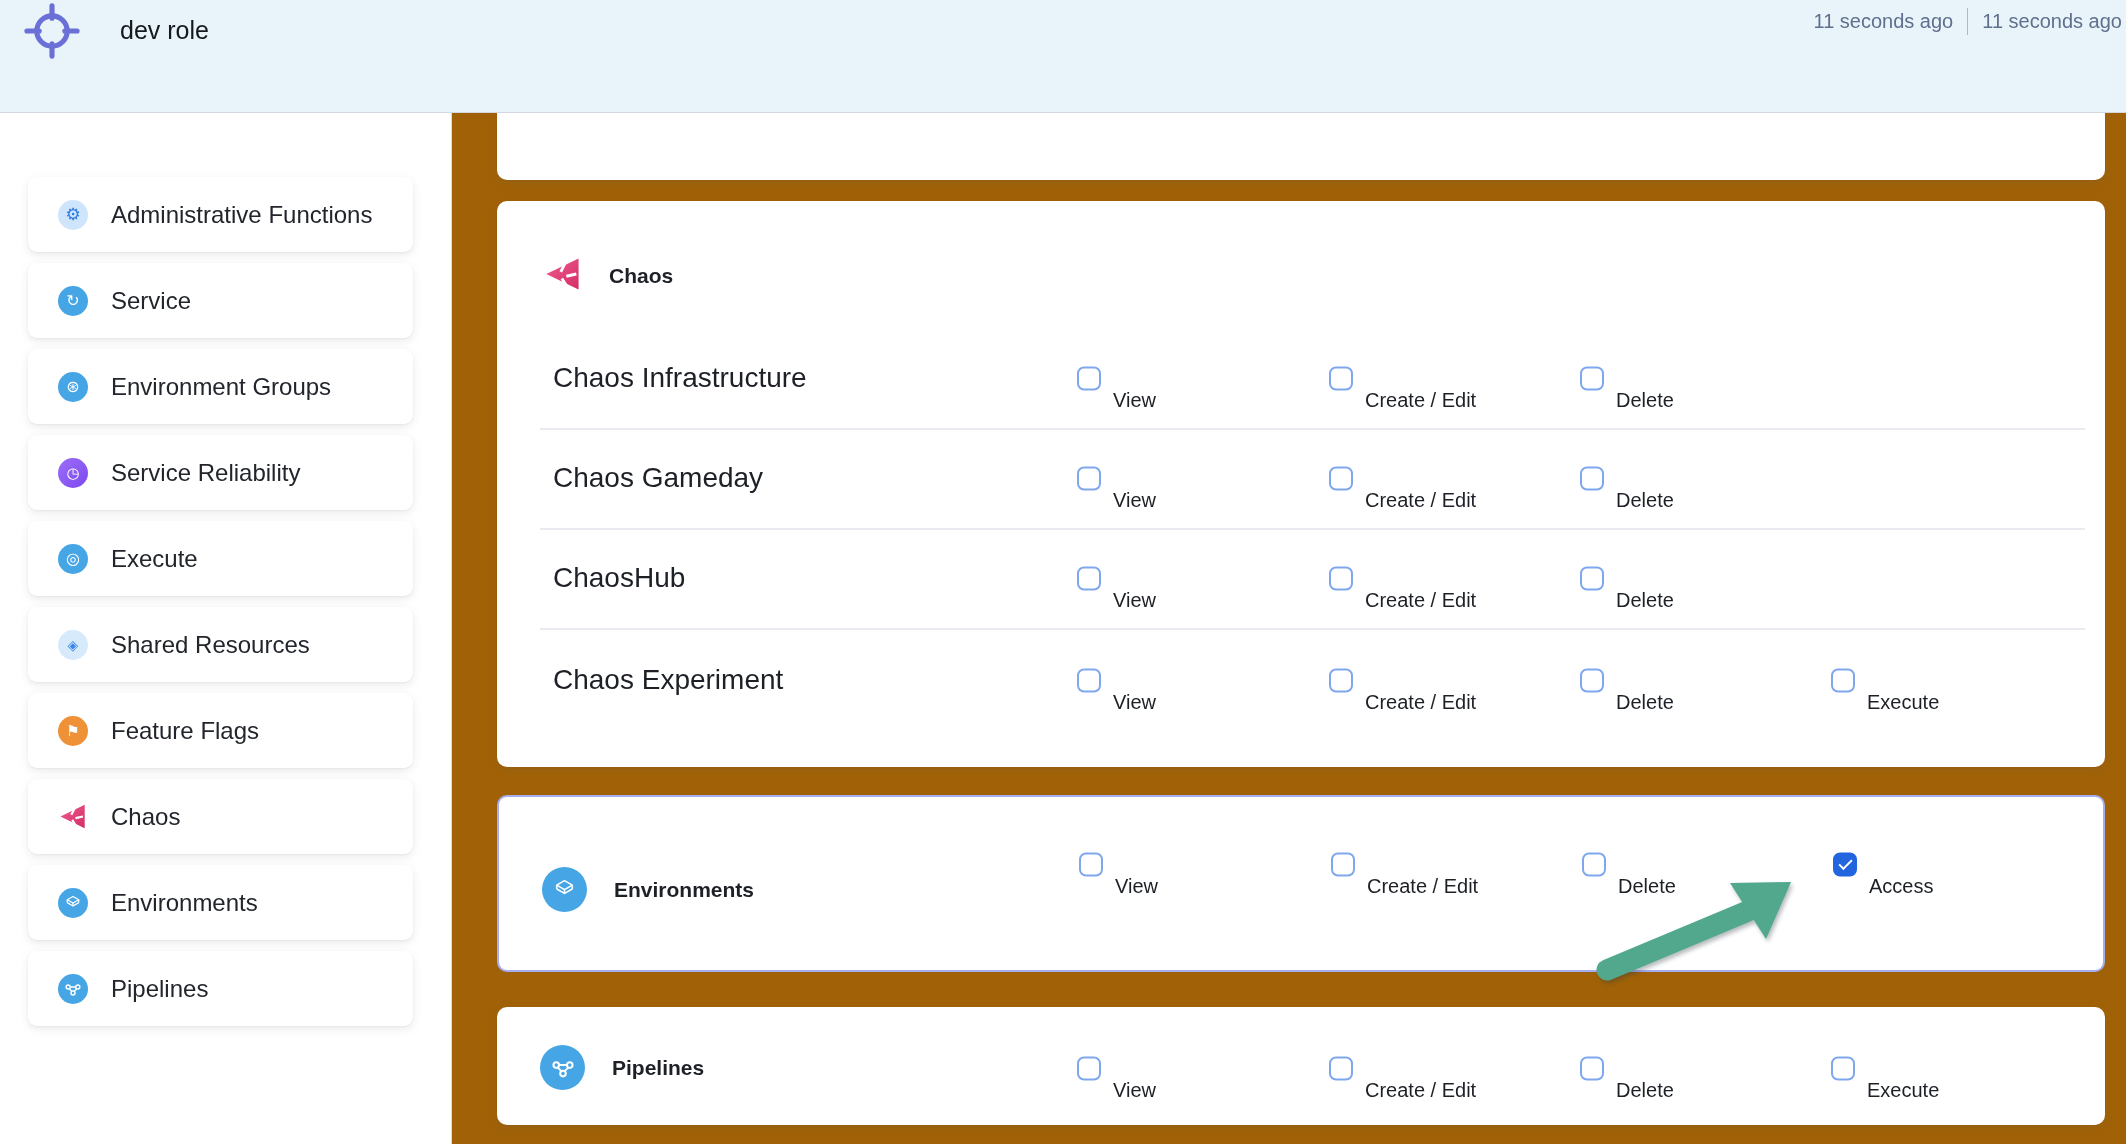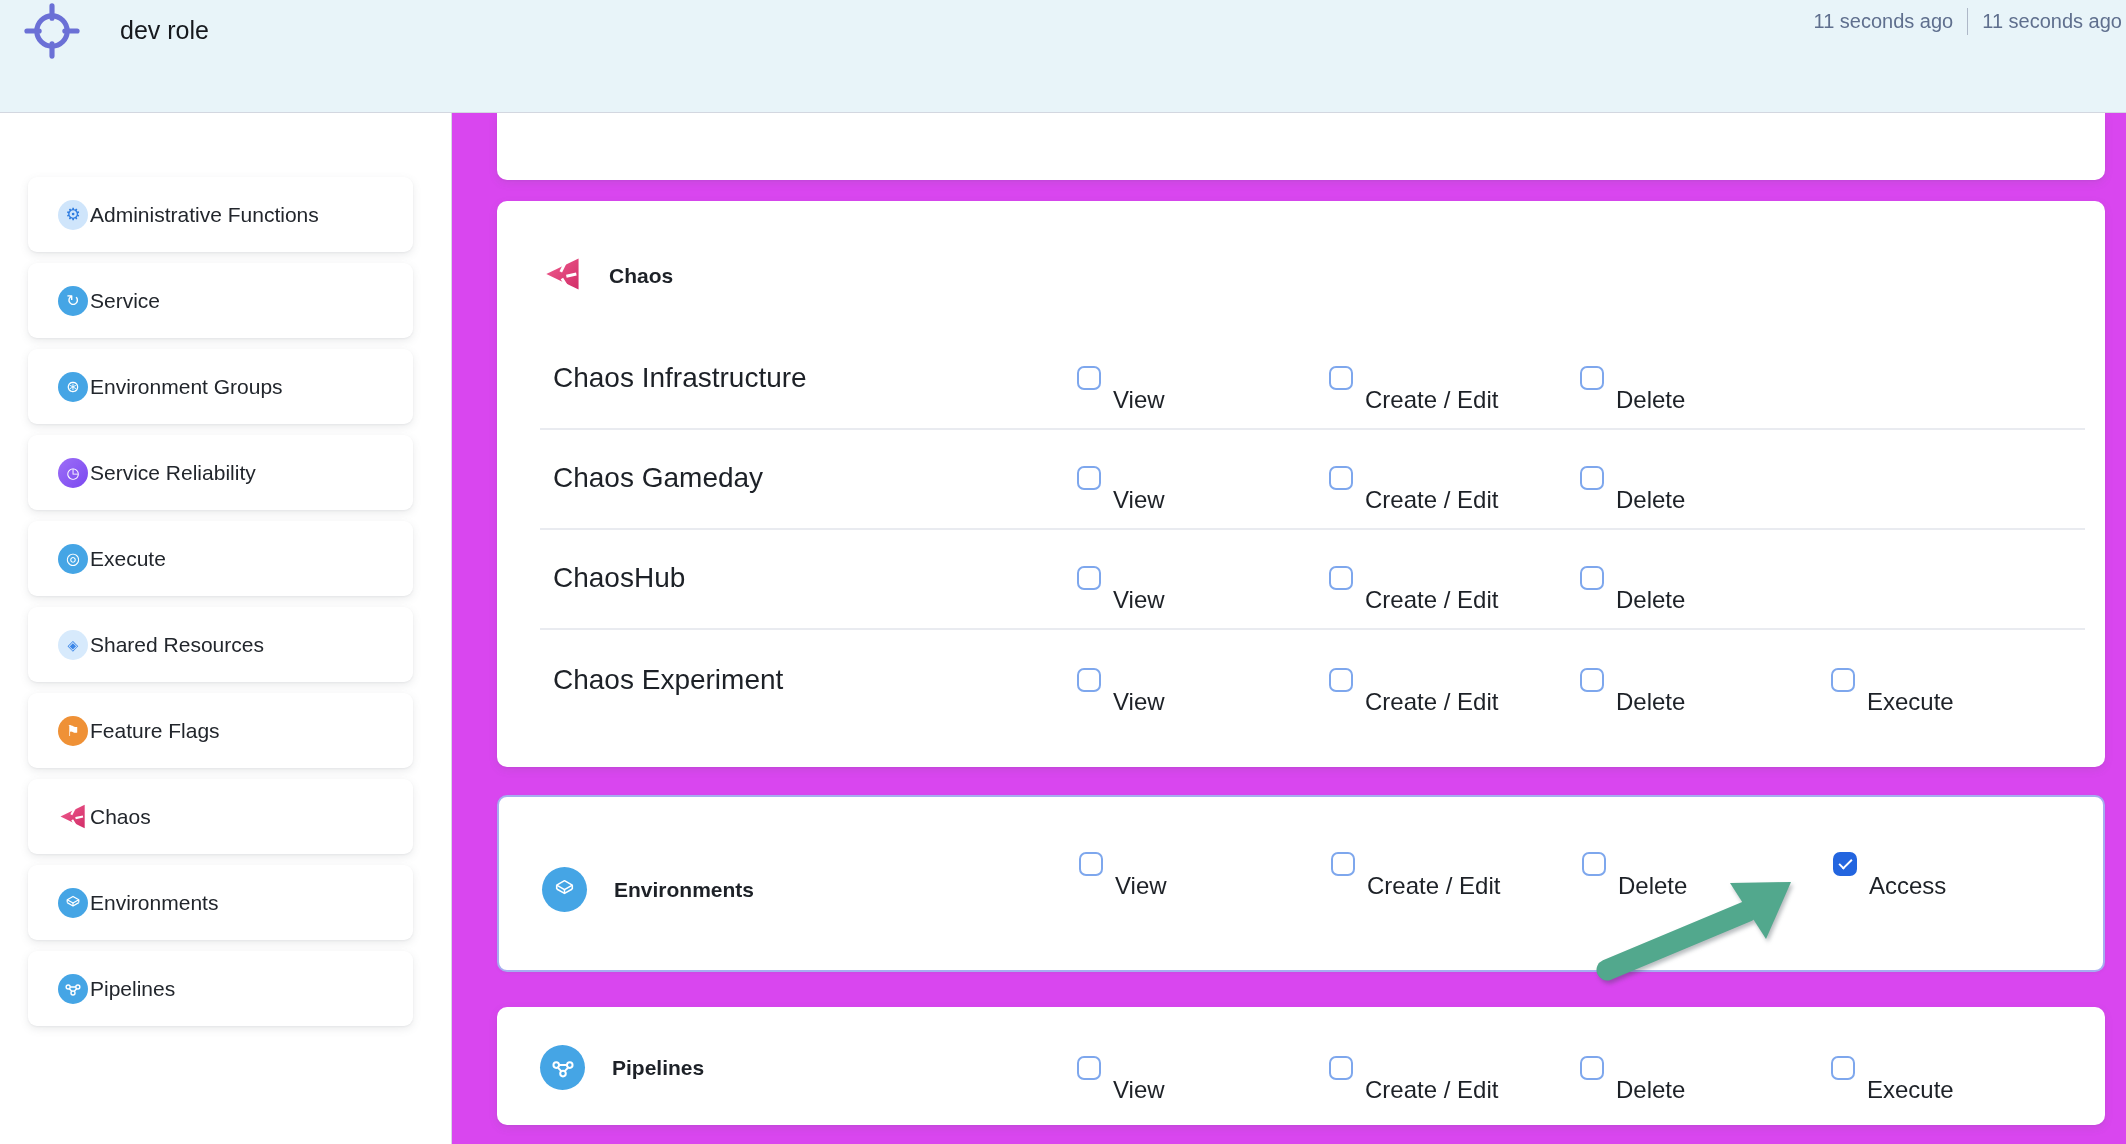--- a/index.html
+++ b/index.html
@@ -1,17 +1,17 @@
 <!DOCTYPE html>
 <html><head>
 <meta charset="utf-8">
 <style>
   html,body{margin:0;padding:0;background:#f4f5fb;}
   .stage{position:relative;width:2126px;height:1144px;overflow:hidden;
-         font-family:"Liberation Sans",sans-serif;background:#d946ef;}
+         font-family:"Liberation Sans",sans-serif;background:#a16207;}
 
   
   .header{position:absolute;left:0;top:0;width:2126px;height:112px;
           background:#e8f4f9;border-bottom:1px solid #d3d7e0;z-index:6;}
   .crosshair{position:absolute;left:24px;top:3px;}
   .header-title{position:absolute;left:120px;top:13px;font-size:25px;font-weight:500;
                 color:#15181d;line-height:34px;}
   .timestamps{position:absolute;right:4px;top:8px;display:flex;align-items:center;gap:14px;
               color:#5f6f8e;font-size:20px;}
   .ts-divider{width:1px;height:27px;background:#aeb8c8;}
@@ -28,22 +28,22 @@
   .side-card:nth-of-type(9){top:753px}.side-card:nth-of-type(10){top:839px}
   .side-card:nth-of-type(11){top:925px}
   .sicon{position:absolute;left:30px;top:50%;transform:translateY(-50%);width:30px;height:30px;
          border-radius:50%;display:flex;align-items:center;justify-content:center;line-height:1;}
   .sicon.flat{border-radius:0;background:transparent;}
   .ic-admin{background:#cfe5fb;color:#2e7ce0;font-size:17px;}
   .ic-blue{background:#45a5e5;color:#fff;font-size:16px;}
   .ic-purple{background:linear-gradient(135deg,#9d6ff7,#7b48f0);color:#fff;font-size:15px;}
   .ic-lightblue{background:#d7eafc;color:#3b86e8;font-size:14px;}
   .ic-orange{background:#ef9136;color:#fff;font-size:15px;}
-  .slabel{position:absolute;left:62px;top:50%;transform:translateY(-50%);
-          font-size:21px;color:#22262c;white-space:nowrap;}
+  .slabel{position:absolute;left:83px;top:50%;transform:translateY(-50%);
+          font-size:24px;color:#22262c;white-space:nowrap;}
 
   
   .card{position:absolute;left:497px;width:1608px;background:#fff;border-radius:10px;
         box-shadow:0 1px 2px rgba(40,41,61,.05),0 3px 8px rgba(96,97,112,.13);}
   .card-top{top:113px;height:67px;border-radius:0 0 10px 10px;}
   .card-chaos{top:201px;height:566px;}
   .card-env{top:795px;height:177px;border:2px solid #a6adf0;box-sizing:border-box;
             box-shadow:0 1px 3px rgba(96,97,112,.10);}
   .card-pipe{top:1007px;height:118px;}
 
@@ -61,21 +61,21 @@
 
   .cbgroup{position:absolute;top:50%;transform:translateY(-50%);display:flex;
            align-items:center;gap:12px;cursor:pointer;}
   .c1{left:580px}.c2{left:832px}.c3{left:1083px}.c4{left:1334px}
   .cb{width:24px;height:24px;border:2px solid #7ea7ed;border-radius:7px;background:#fff;
       box-sizing:border-box;position:relative;flex:0 0 auto;}
   .cb[data-checked="true"]{background:#2365df;border-color:#2365df;}
   .cb[data-checked="true"]::after{content:"";position:absolute;left:4px;top:5px;width:11px;
       height:5px;border-left:2.6px solid #fff;border-bottom:2.6px solid #fff;
       transform:rotate(-45deg);}
-  .cblabel{font-size:24px;color:#1d2127;white-space:nowrap;margin-top:44px;}
+  .cblabel{font-size:20px;color:#1d2127;white-space:nowrap;margin-top:44px;}
 
   
   .env-header{position:absolute;left:43px;top:70px;display:flex;align-items:center;gap:27px;}
   .env-row1{top:47px}.env-row2{top:96px}
   .pipe-header{position:absolute;left:43px;top:38px;display:flex;align-items:center;gap:27px;}
   .pipe-row{top:41px}
 
   .arrow-annot{position:absolute;left:1580px;top:858px;z-index:20;
                filter:drop-shadow(2px 3px 2px rgba(50,60,70,.35));}
 </style>

